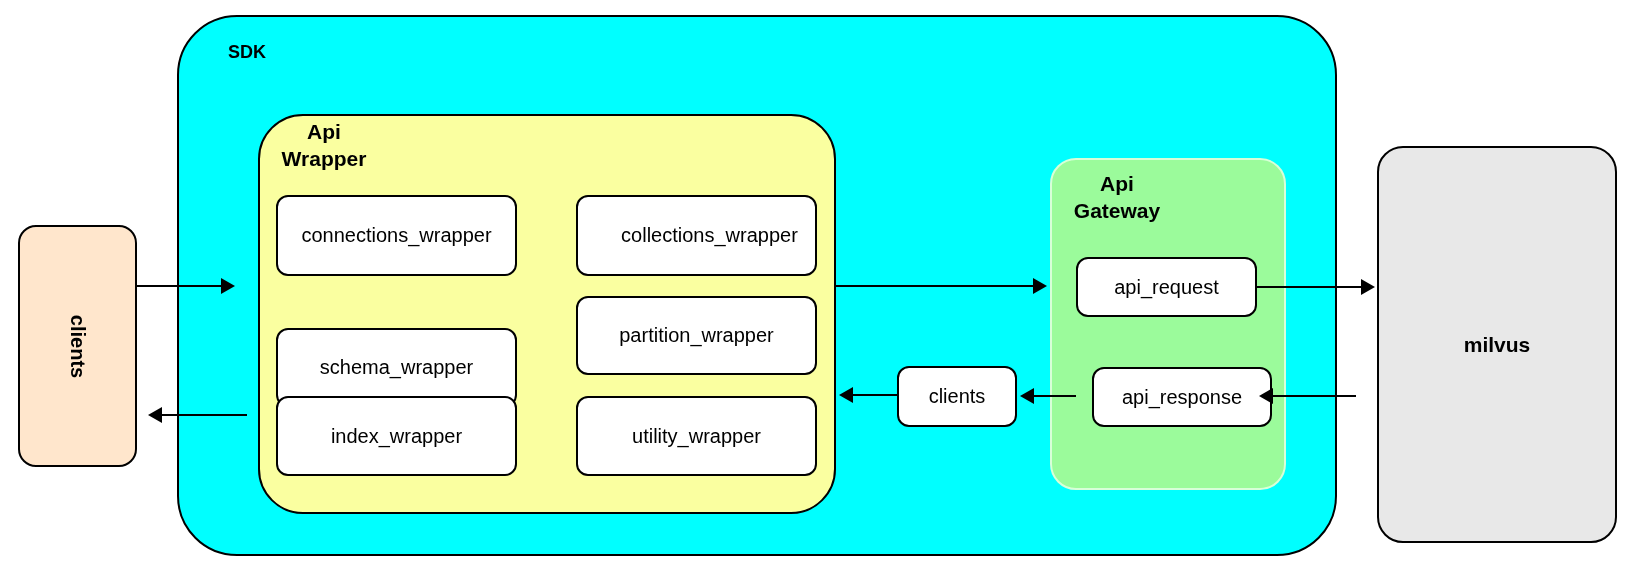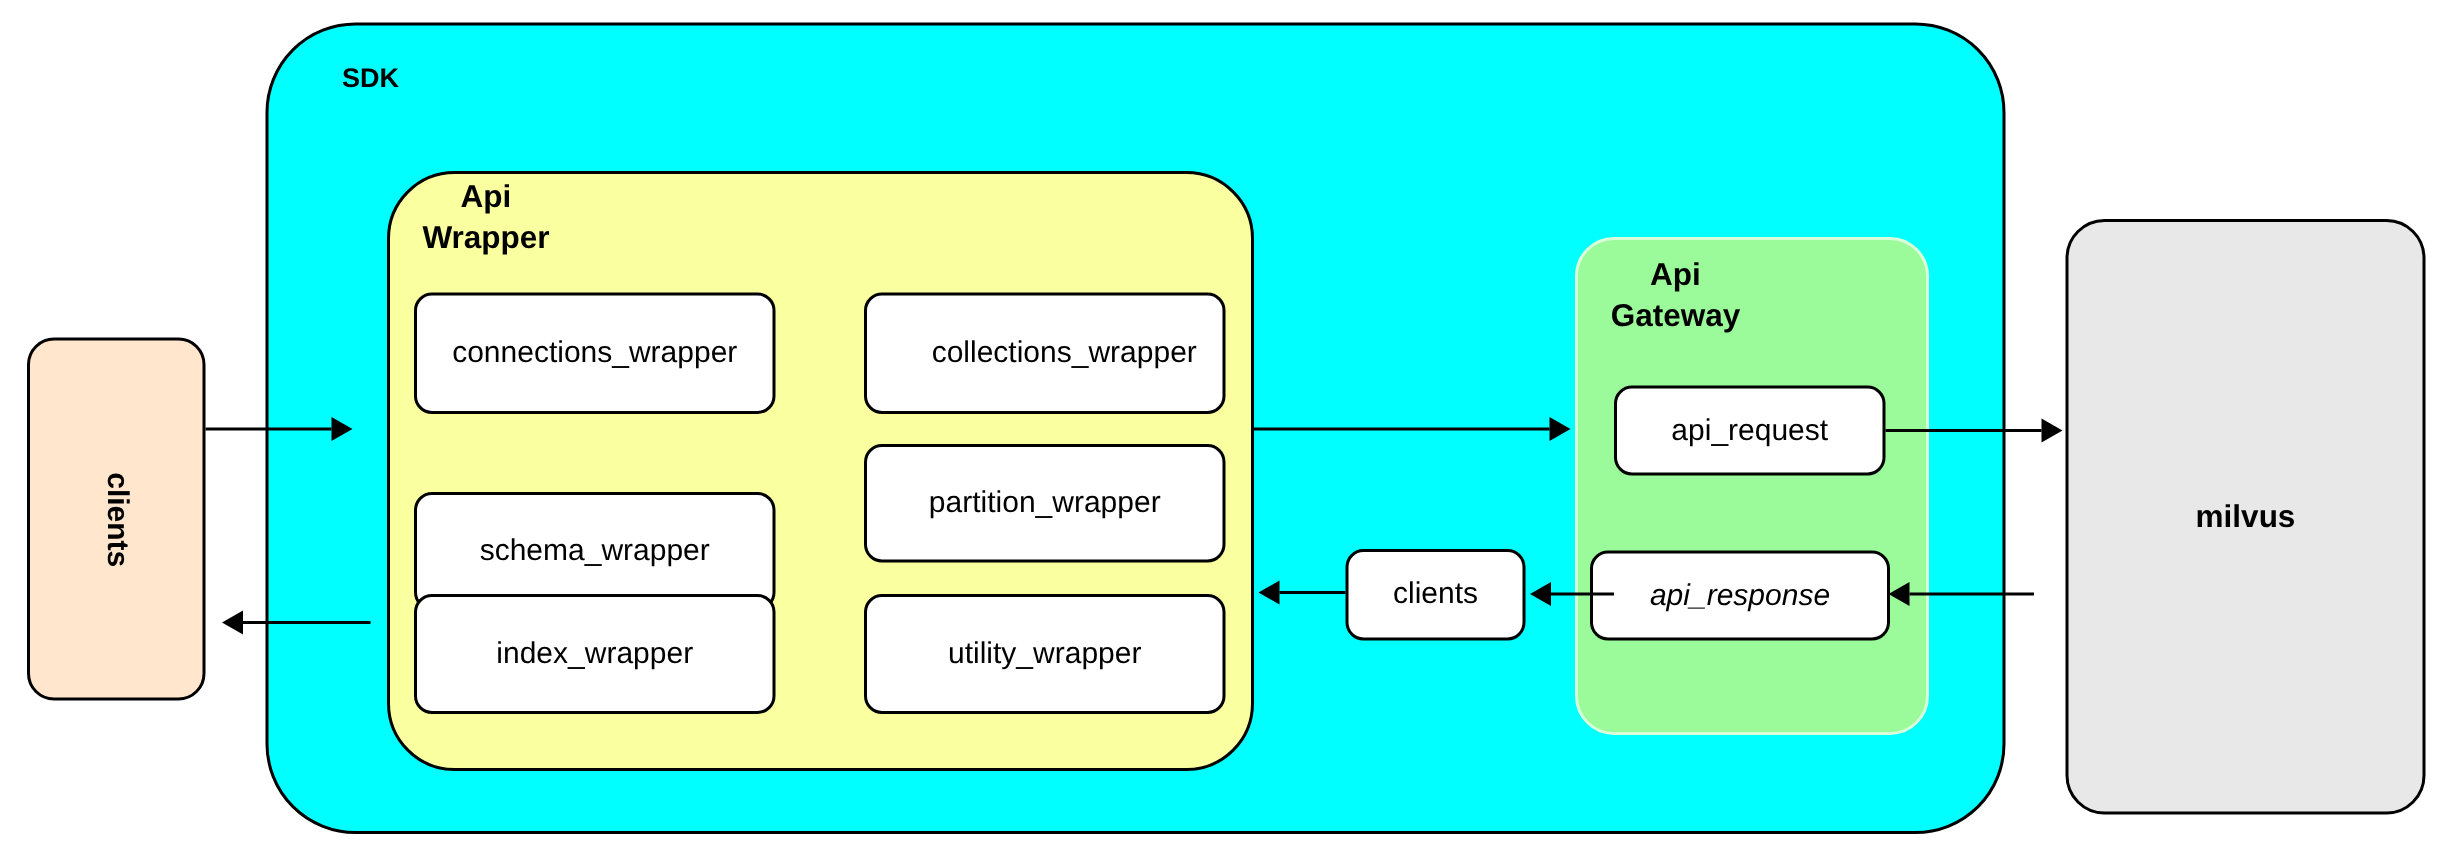--- a/index.html
+++ b/index.html
@@ -42,21 +42,21 @@
     font-size: 20px; text-align: center;
   }
   .w-conn  { left: 16px;  top: 79px;  width: 241px; height: 81px; }
   .w-coll  { left: 316px; top: 79px;  width: 241px; height: 81px; padding-left: 26px; }
   .w-schem { left: 16px;  top: 180px; width: 241px; height: 79px; margin-top: 32px; }
   .w-part  { left: 316px; top: 180px; width: 241px; height: 79px; }
   .w-index { left: 16px;  top: 280px; width: 241px; height: 80px; }
   .w-util  { left: 316px; top: 280px; width: 241px; height: 80px; }
 
   .g-req  { left: 24px; top: 97px;  width: 181px; height: 60px; }
-  .g-resp { left: 8px; top: 207px; width: 200px; height: 60px; font-style: italic; }
+  .g-resp { left: 40px; top: 207px; width: 180px; height: 60px; }
 
   .checker { left: 718px; top: 349px; width: 120px; height: 61px; }
 
   .clients {
     left: 18px; top: 225px; width: 119px; height: 242px;
     background: #FFE6CC; border: 2px solid #000; border-radius: 18px;
     display: flex; align-items: center; justify-content: center;
   }
   .clients span {
     transform: rotate(90deg); font-size: 20px; font-weight: bold; white-space: nowrap;

